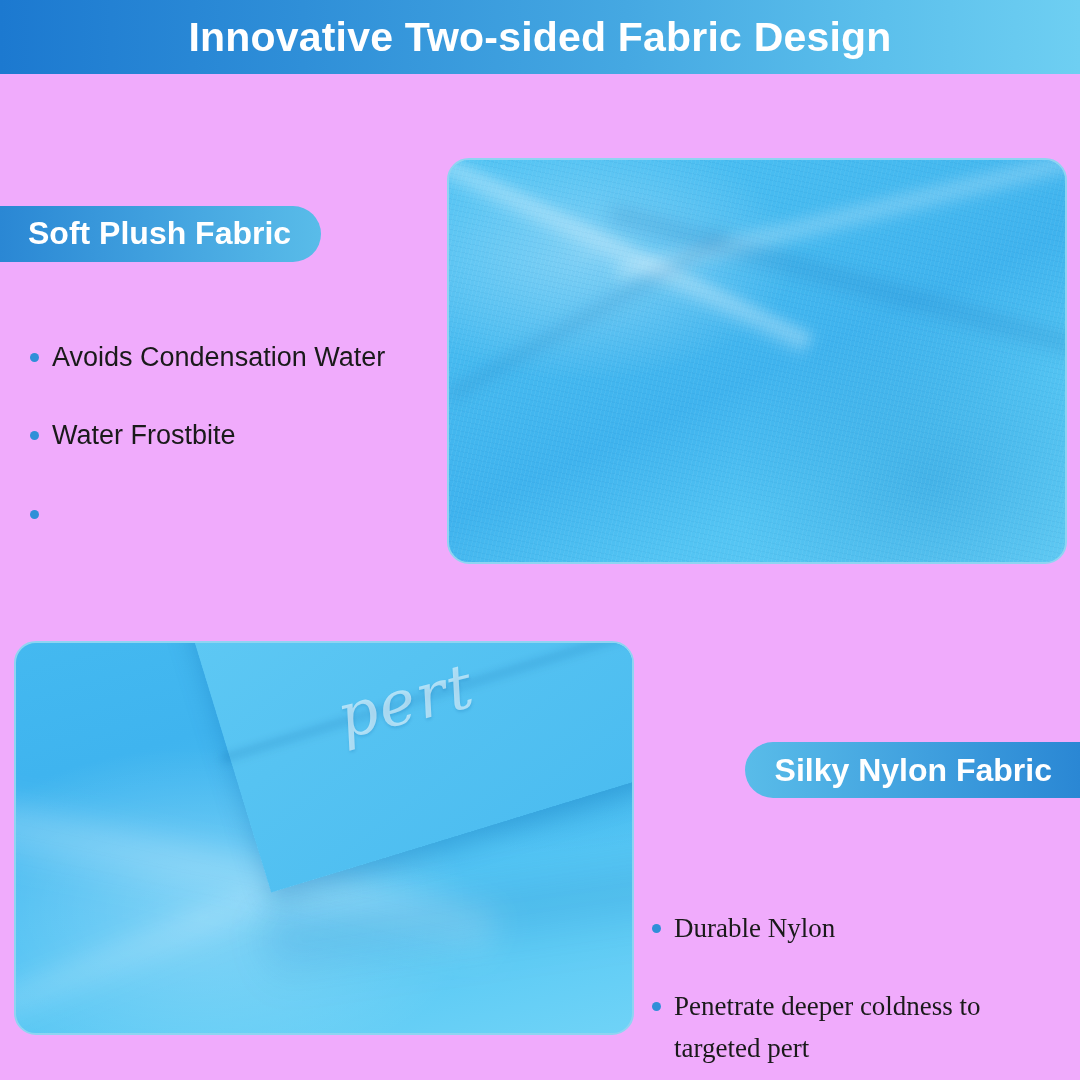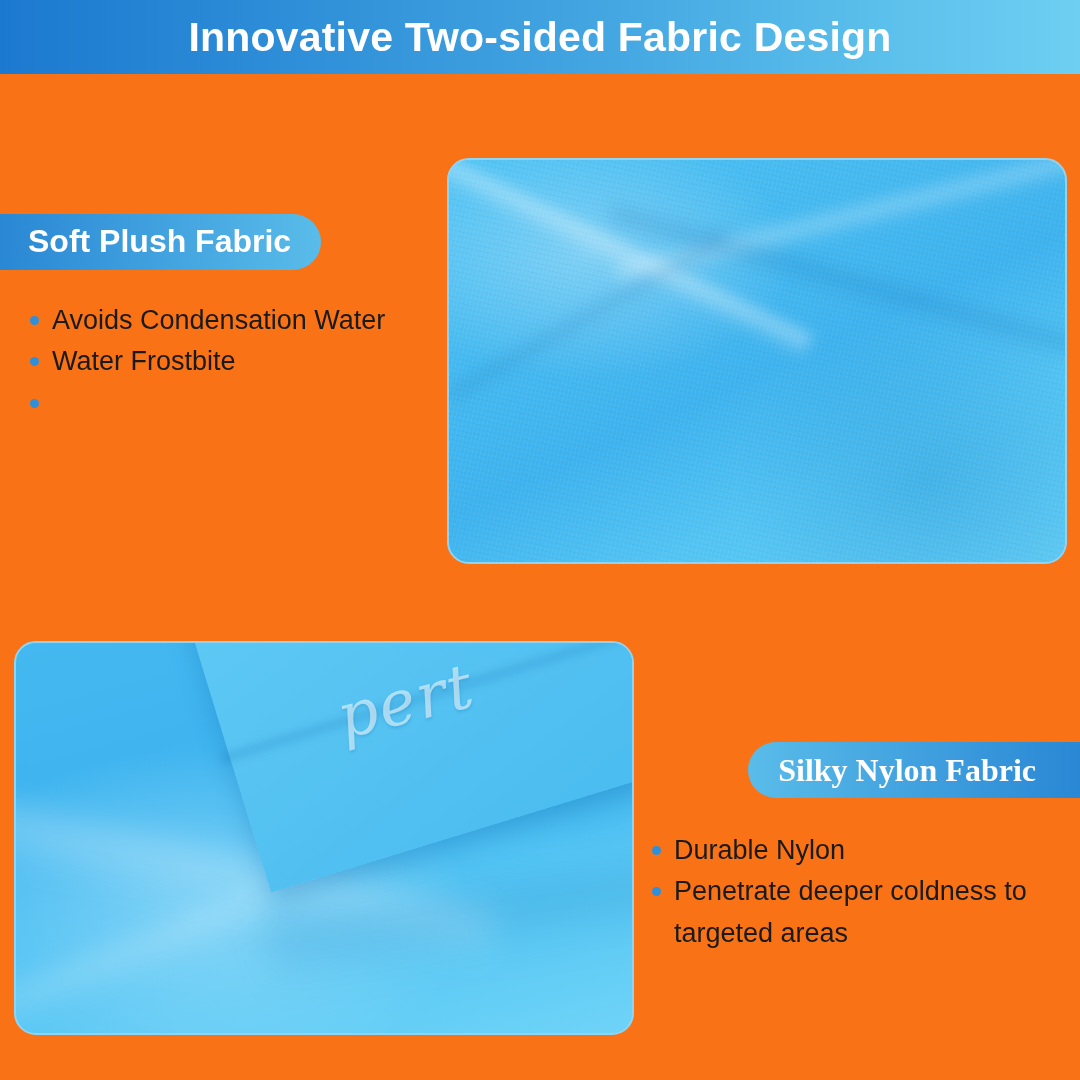--- a/index.html
+++ b/index.html
@@ -7,21 +7,21 @@
     width: 1080px;
     height: 1080px;
     background: #ffffff;
     font-family: "Liberation Sans", sans-serif;
     overflow: hidden;
   }
   .page {
     position: relative;
     width: 1080px;
     height: 1080px;
-    background: #f97316;
+    background: #f0abfc;
   }
 
   
   .header-banner {
     position: absolute;
     left: 0; top: 0;
     width: 1080px;
     height: 74px;
     background: linear-gradient(90deg, #1c79d0 0%, #2f8fd8 28%, #45a8e2 58%, #5cc0ec 82%, #6ecff2 100%);
     display: flex;
@@ -43,49 +43,49 @@
     height: 56px;
     display: flex;
     align-items: center;
     color: #ffffff;
     font-size: 32px;
     font-weight: bold;
     white-space: nowrap;
   }
   .pill-left {
     left: 0;
-    top: 214px;
+    top: 206px;
     padding: 0 30px 2px 28px;
     border-top-right-radius: 28px;
     border-bottom-right-radius: 28px;
     background: linear-gradient(90deg, #2a87d4 0%, #3f9fde 45%, #59bce9 100%);
   }
   .pill-right {
     right: 0;
     top: 742px;
-    padding: 0 44px 0 30px;
+    padding: 0 28px 0 30px;
     border-top-left-radius: 28px;
     border-bottom-left-radius: 28px;
     background: linear-gradient(90deg, #59bce9 0%, #3f9fde 55%, #2a87d4 100%);
-    font-family: Liberation Serif, serif;
   }
 
   
   .bullets {
     position: absolute;
     color: #1a1a1a;
     font-size: 27px;
     line-height: 1.53;
   }
   .bullets-top { left: 24px; top: 300px; width: 420px; }
-  .bullets-bottom { left: 646px; top: 830px; width: 420px; }
+  .bullets-bottom { left: 646px; top: 871px; width: 420px; font-family: Liberation Serif, serif; }
 
   .bullet-row {
     display: flex;
     align-items: flex-start;
+    margin-top: 37px;
   }
   .bullet-dot {
     flex: 0 0 auto;
     width: 20px;
     display: flex;
     justify-content: center;
     padding-top: 16px;
   }
   .bullet-dot i {
     display: block;
@@ -276,17 +276,17 @@
     <div class="bullet-row">
       <span class="bullet-dot">
           <i></i>
         </span>
       <span class="bullet-text">Durable Nylon</span>
     </div>
     <div class="bullet-row">
       <span class="bullet-dot">
           <i></i>
         </span>
-      <span class="bullet-text">Penetrate deeper coldness to targeted areas</span>
+      <span class="bullet-text">Penetrate deeper coldness to targeted pert</span>
     </div>
   </div>
 
 </div>
 
 </body></html>

